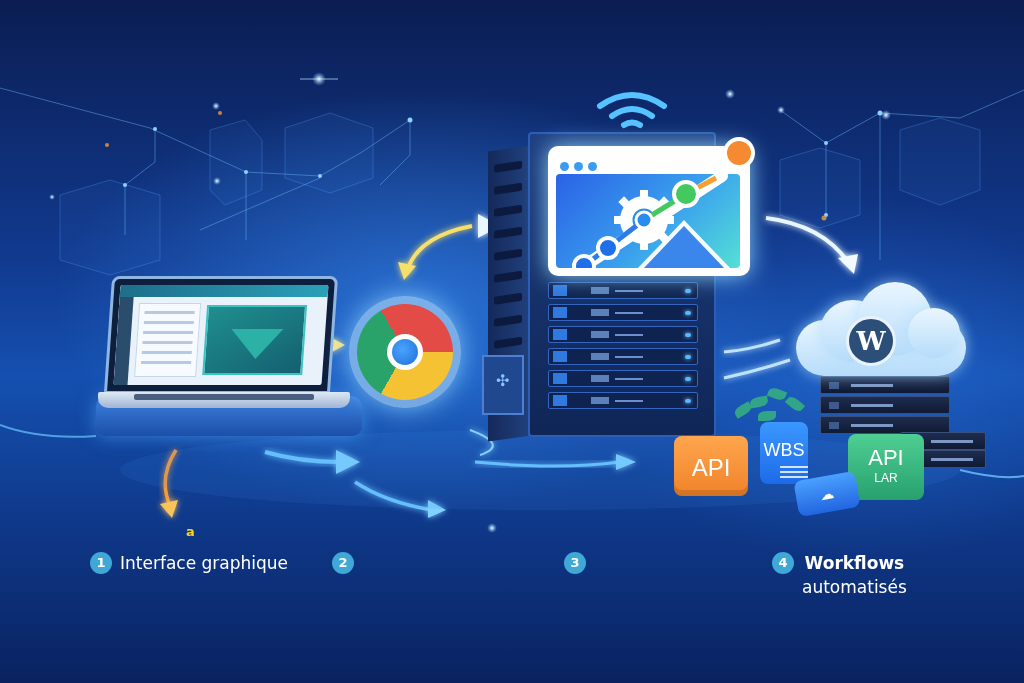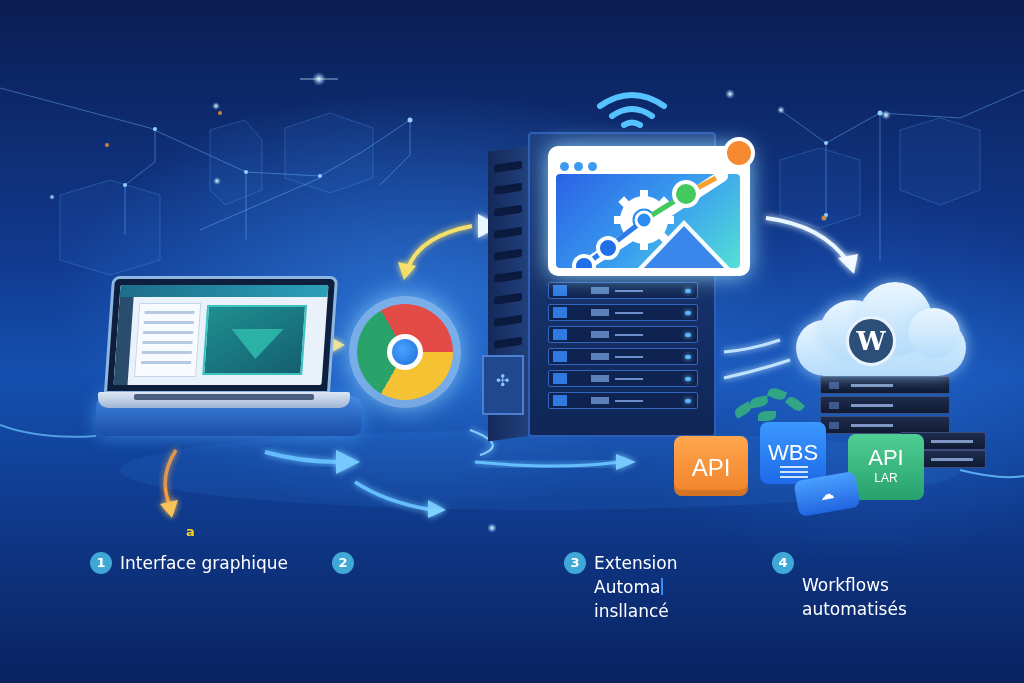--- a/index.html
+++ b/index.html
@@ -76,40 +76,40 @@
   .cloud .c3 { left: 62px; top: 0; width: 74px; height: 74px; }
   .cloud .c4 { left: 112px; top: 26px; width: 52px; height: 50px; }
   .wp { position: absolute; left: 846px; top: 316px; width: 50px; height: 50px; border-radius: 50%; background: #2c4f7a; border: 3px solid #eaf3fb; color: #fff; font-family: "DejaVu Serif", serif; font-size: 26px; font-weight: bold; text-align: center; line-height: 44px; }
   .rack { position: absolute; left: 820px; width: 130px; height: 18px; background: linear-gradient(180deg,#1e2c4e,#101a33); border: 1px solid #3a4f7c; border-radius: 2px; }
   .rack i { position: absolute; left: 30px; top: 7px; width: 42px; height: 3px; background: #7f97c4; }
   .rack b { position: absolute; left: 8px; top: 5px; width: 10px; height: 7px; background: #3e5a8c; }
 
   
   .cube { position: absolute; border-radius: 8px; color: #fff; text-align: center; font-family: "Liberation Sans", sans-serif; }
   .api-orange { left: 674px; top: 436px; width: 74px; height: 60px; background: linear-gradient(180deg,#ffa64e,#f08229); box-shadow: inset 0 -6px 0 rgba(0,0,0,0.12); font-size: 24px; line-height: 64px; }
-  .wbs { left: 760px; top: 422px; width: 66px; height: 62px; background: linear-gradient(180deg,#3b98ff,#1d6ae8); font-size: 22px; padding-top: 18px; }
+  .wbs { left: 760px; top: 422px; width: 48px; height: 62px; background: linear-gradient(180deg,#3b98ff,#1d6ae8); font-size: 18px; padding-top: 18px; }
   .wbs .lines { position: absolute; left: 20px; top: 44px; width: 28px; }
   .wbs .lines i { display: block; height: 2px; background: rgba(255,255,255,0.8); margin-bottom: 3px; }
   .api-green { left: 848px; top: 434px; width: 76px; height: 66px; background: linear-gradient(180deg,#4fcf93,#27a06e); font-size: 22px; padding-top: 12px; line-height: 24px; }
   .api-green small { display: block; font-size: 12px; line-height: 16px; }
   .badge-cube { left: 796px; top: 476px; width: 62px; height: 36px; background: linear-gradient(180deg,#4aa0ff,#2265e0); transform: rotate(-10deg); font-size: 14px; line-height: 36px; }
 
   
   .plant { position: absolute; left: 728px; top: 385px; width: 90px; height: 40px; }
   .plant i { position: absolute; width: 18px; height: 10px; background: #36b37e; border-radius: 50% 0; opacity: 0.85; }
 
   
   .wifi { position: absolute; left: 594px; top: 90px; }
 
   
   .step { position: absolute; top: 551px; display: flex; align-items: flex-start; gap: 8px; color: #ffffff; }
   .step .num { width: 22px; height: 22px; border-radius: 50%; background: #3fa8d6; color: #fff; font-weight: bold; font-size: 13px; text-align: center; line-height: 22px; flex: none; margin-top: 1px; }
   .step .txt { font-size: 17px; line-height: 24px; font-family: "DejaVu Sans", sans-serif; }
-  .step .line2 { display: block; }
-  .step b { font-weight: normal; margin-top: 22px; }
+  .step .line2 { display: block; text-align: center; }
+  .step b { font-weight: bold; }
   .step-1 { left: 90px; }
   .step-2 { left: 332px; }
   .step-3 { left: 564px; }
   .step-4 { left: 772px; }
   .step-2 .txt, .step-4 .txt { font-weight: bold; }
   .step-4 .txt { font-weight: normal; }
   .cursor-bar { display: inline-block; width: 2px; height: 17px; background: #3b8bf5; vertical-align: -2px; margin-left: 1px; }
 
   .yellow-glyph { position: absolute; left: 186px; top: 524px; color: #f2d21b; font-weight: bold; font-size: 13px; }
 </style>
@@ -395,25 +395,20 @@
     <span class="line2">Interface graphique</span>
   </span>
 </div>
 
 <div class="step step-2">
   <span class="num">2</span>
 </div>
 
 <div class="step step-3">
   <span class="num">3</span>
-  <span class="txt">
-    <span class="line2">Extension</span>
-    <span class="line2"><b>Automa</b><span class="cursor-bar"></span></span>
-    <span class="line2">insllancé</span>
-  </span>
 </div>
 
 <div class="step step-4">
   <span class="num">4</span>
   <span class="txt">
     <b class="line2">Workflows</b>
     <span class="line2">automatisés</span>
   </span>
 </div>
 

